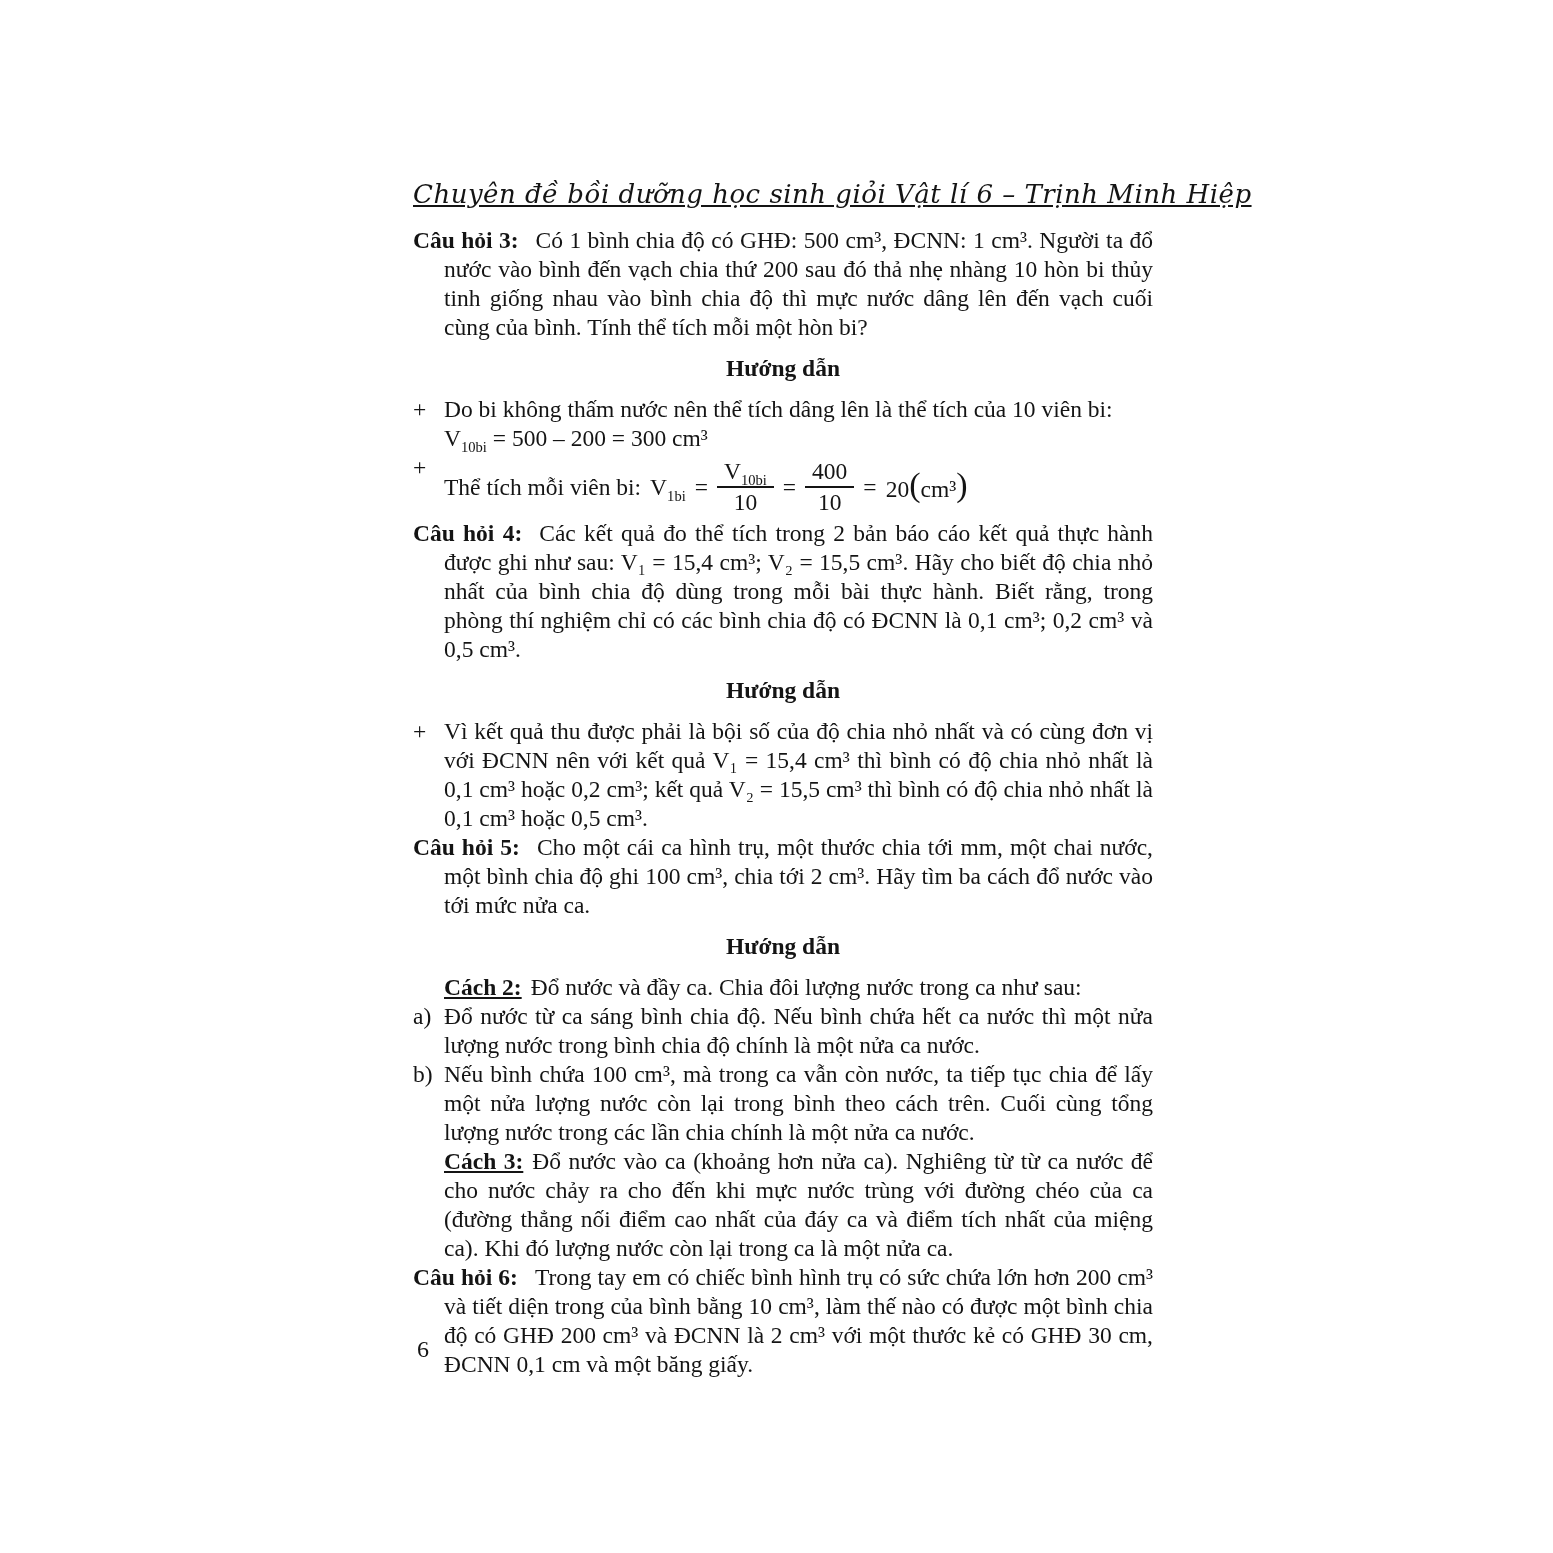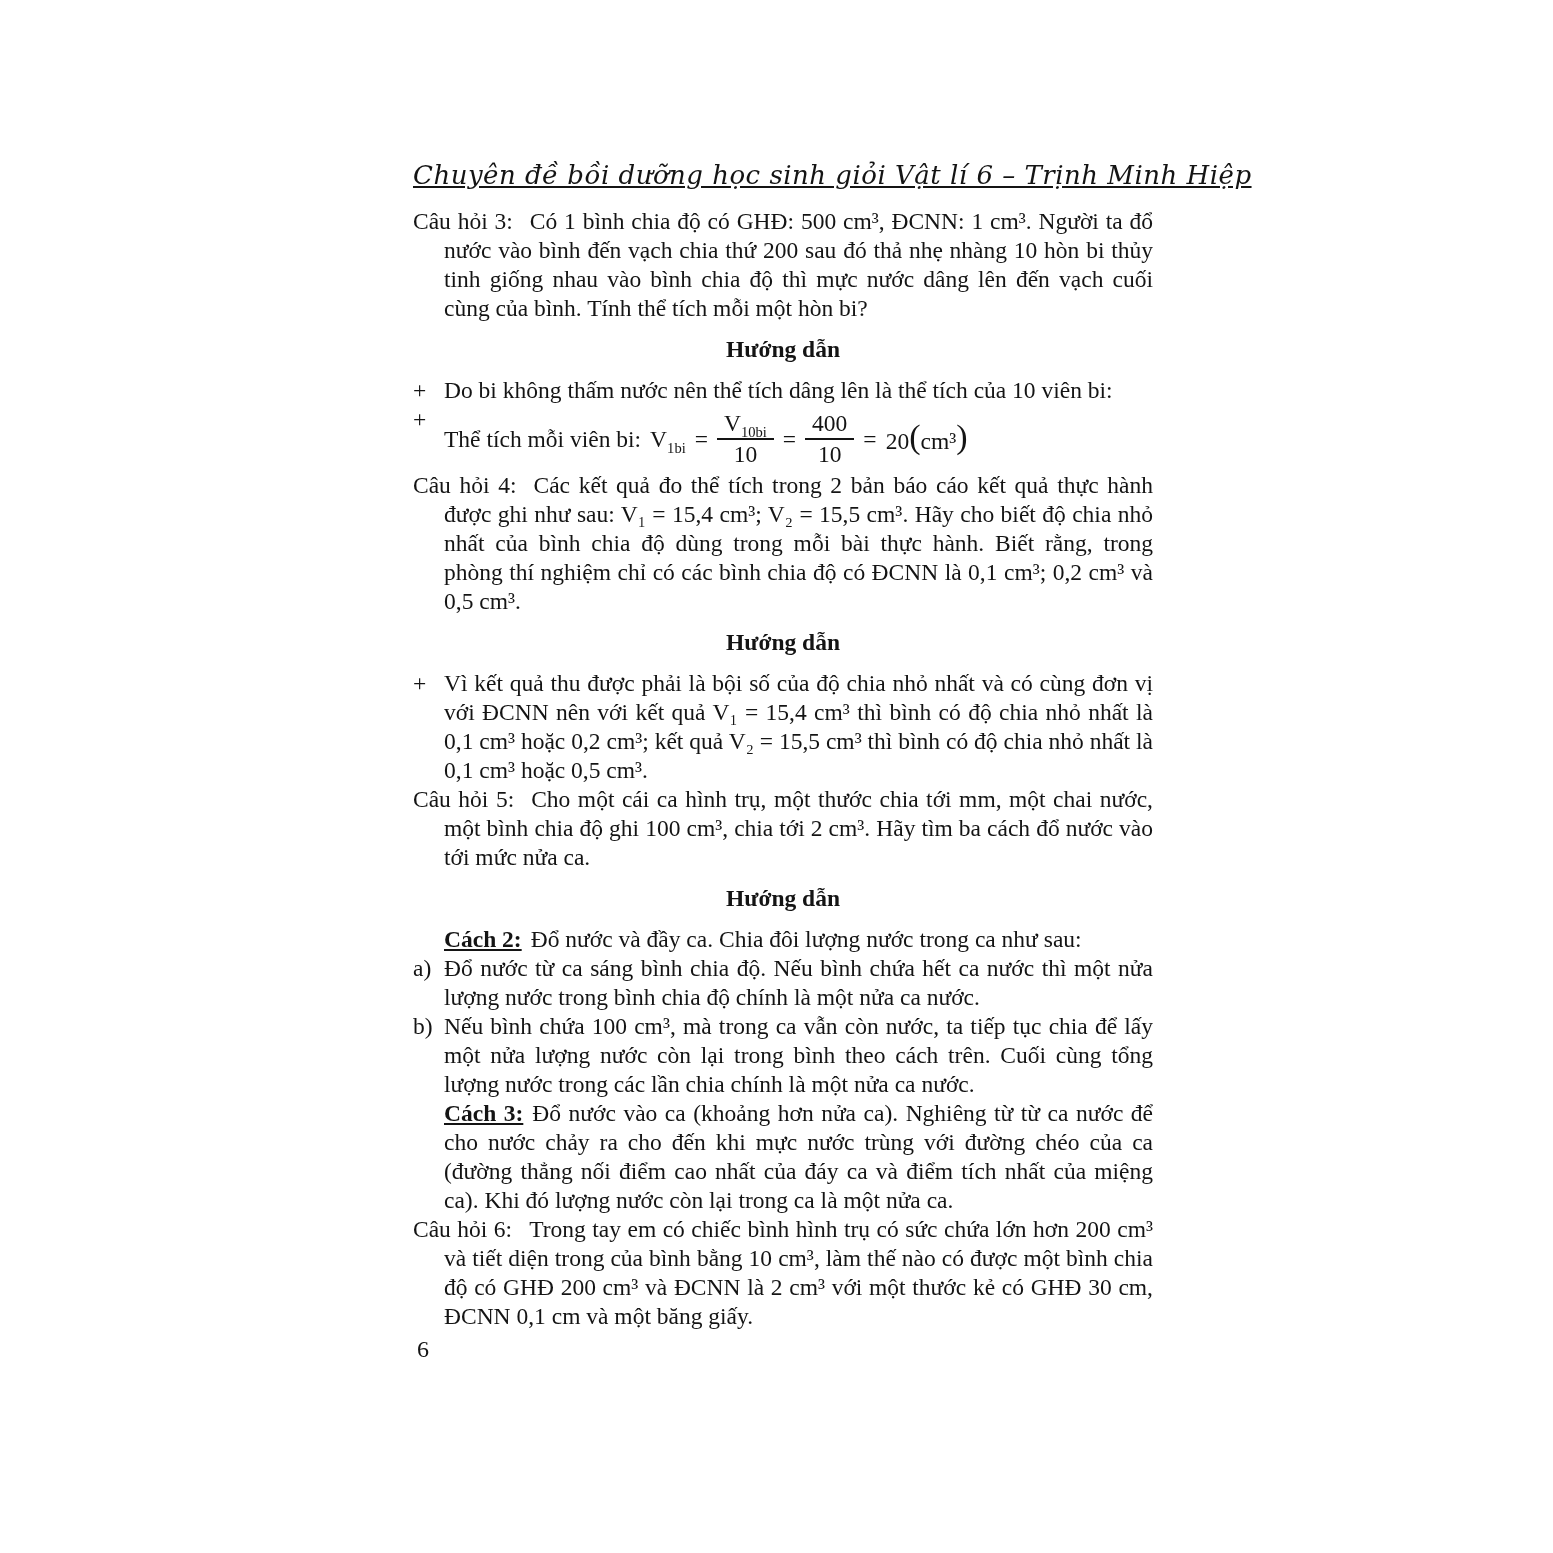--- a/index.html
+++ b/index.html
@@ -11,37 +11,37 @@
     color: #141414;
   }
   .page {
     position: relative;
     width: 1553px; height: 1553px;
     background: #ffffff;
     overflow: hidden;
   }
   .content {
     position: absolute;
-    left: 413px; top: 161px;
+    left: 413px; top: 180px;
     width: 740px;
     font-size: 23.5px;
     line-height: 29px;
   }
   .running-header {
     font-family: "DejaVu Serif", serif;
     font-style: italic;
     font-size: 26px;
     letter-spacing: 0.5px;
     text-decoration: underline;
     margin: 0 0 17px 0;
     white-space: nowrap;
   }
   .para { margin: 0; text-align: justify; }
   .hang { padding-left: 31px; text-indent: -31px; }
-  .qlabel { font-weight: normal; margin-right: 17px; }
+  .qlabel { font-weight: bold; margin-right: 17px; }
   .guide-head {
     margin: 12px; text-align: center; font-weight: bold;
   }
   .li { display: flex; margin: 0; }
   .li .marker { flex: 0 0 31px; width: 31px; }
   .li .body { flex: 1; text-align: justify; }
   .indent { padding-left: 31px; }
   .cach-label { font-weight: bold; text-decoration: underline; margin-right: 9px; }
   sub { font-size: 0.62em; line-height: 0; }
   .formula { white-space: nowrap; }
@@ -74,20 +74,21 @@
     <div class="running-header">Chuyên đề bồi dưỡng học sinh giỏi Vật lí 6 – Trịnh Minh Hiệp</div>
 
     <p class="para hang"><b class="qlabel">Câu hỏi 3:</b><span>Có 1 bình chia độ có GHĐ: 500 cm³, ĐCNN: 1 cm³. Người ta đổ nước vào bình đến vạch chia thứ 200 sau đó thả nhẹ nhàng 10 hòn bi thủy tinh giống nhau vào bình chia độ thì mực nước dâng lên đến vạch cuối cùng của bình. Tính thể tích mỗi một hòn bi?</span></p>
 
     <p class="guide-head">Hướng dẫn</p>
 
     <div class="li">
       <span class="marker">+</span>
       <div class="body">
         <span>Do bi không thấm nước nên thể tích dâng lên là thể tích của 10 viên bi:</span>
+        <div class="formula"><span>V</span><sub>10bi</sub> <span>= 500 – 200 = 300 cm³</span></div>
       </div>
     </div>
 
     <div class="li">
       <span class="marker">+</span>
       <div class="body">
         <div class="formula-row">
           <span>Thể tích mỗi viên bi:</span>
           <span><span>V</span><sub>1bi</sub></span>
           <span>=</span>

